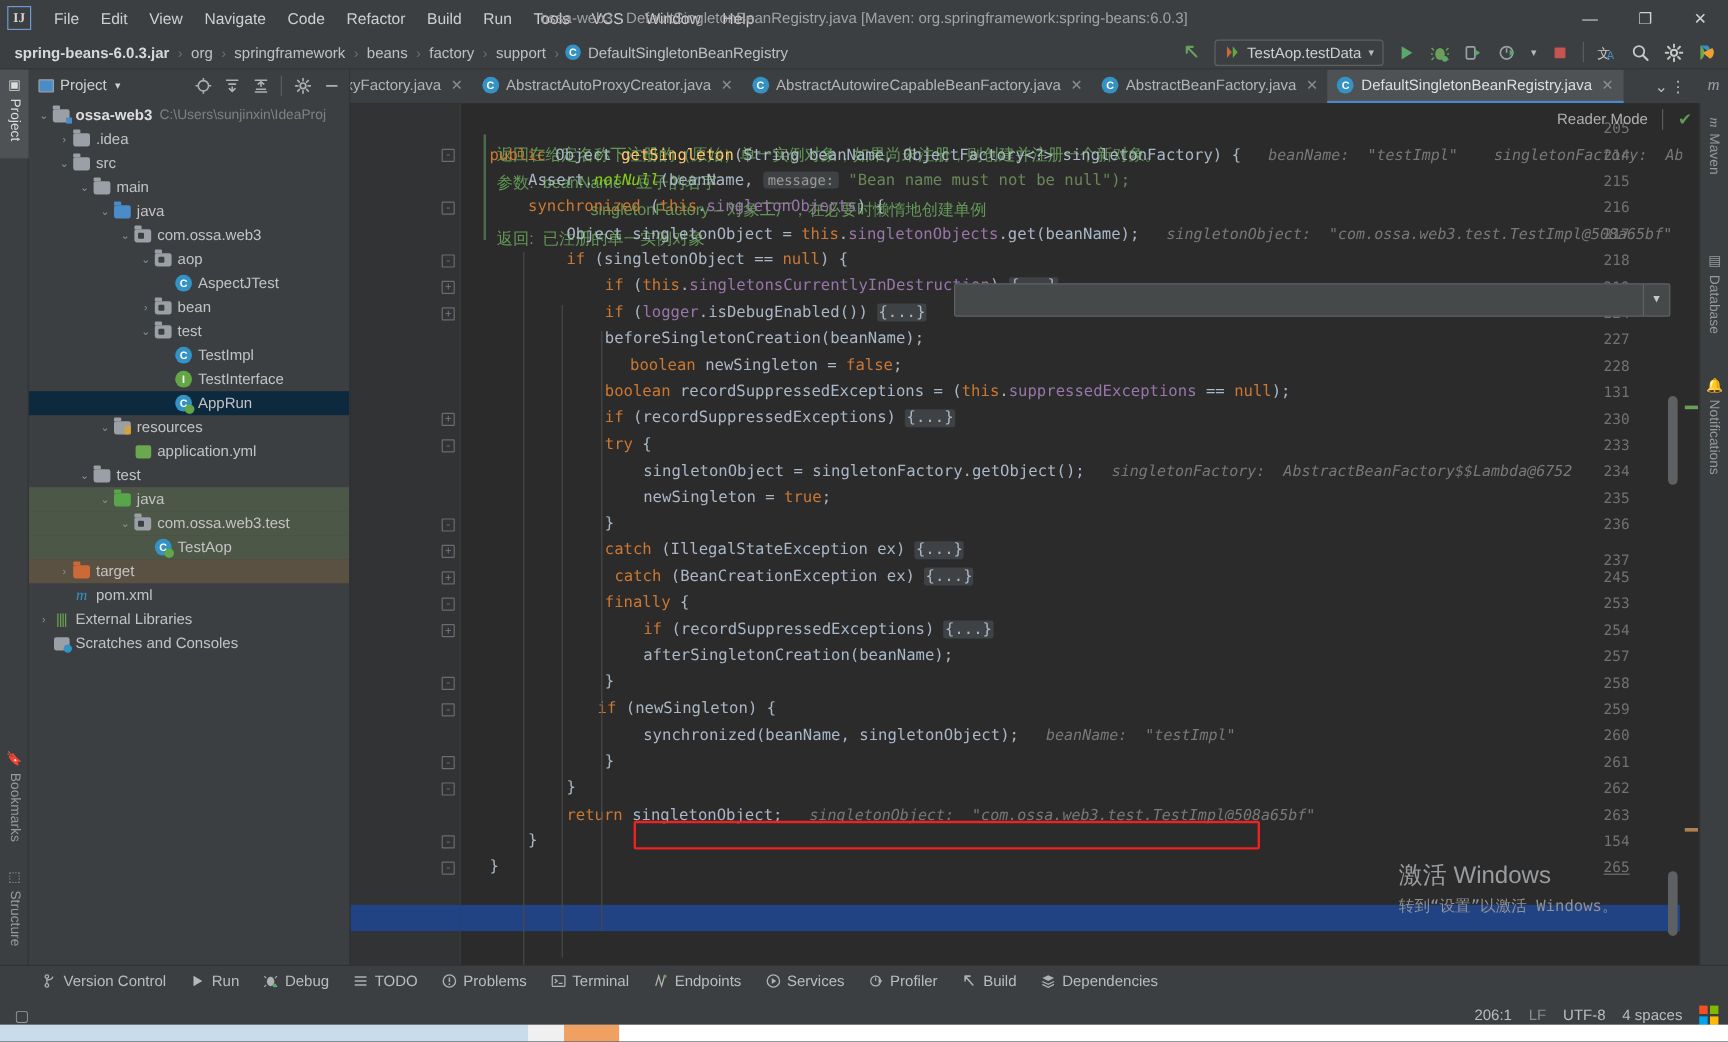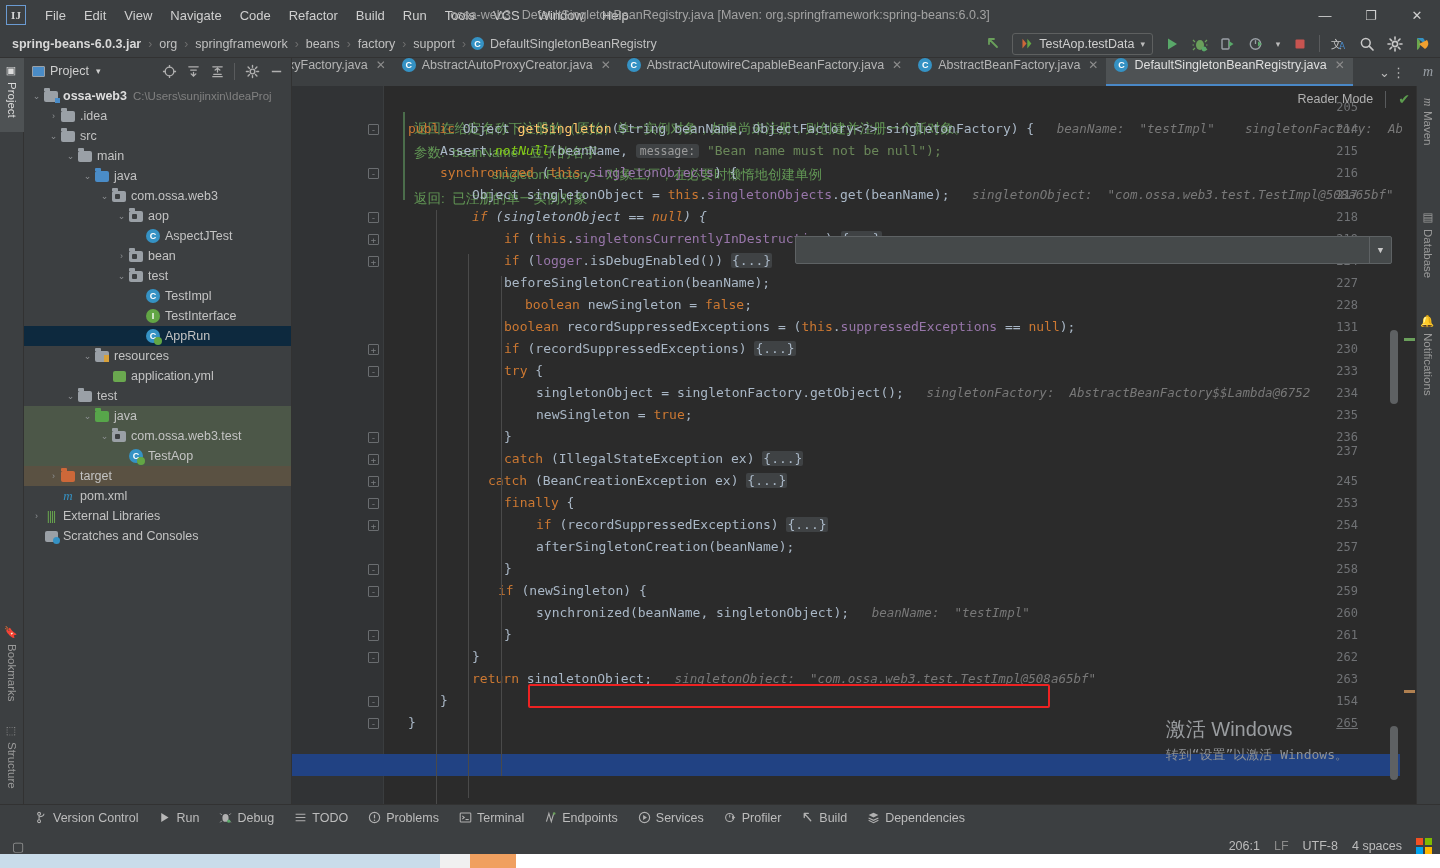--- a/index.html
+++ b/index.html
@@ -164,21 +164,21 @@
     position: absolute; left: 28px; bottom: 4px; width: 195px; height: 6px;
     background: #5c5f61; border-radius: 3px;
   }
 
   
   .tabbar {
     position: absolute; left: 292px; top: 58px; width: 1124px; height: 28px;
     background: #3c3f41; display: flex; align-items: stretch; overflow: hidden;
   }
   .etab {
-    display: flex; align-items: flex-start; gap: 6px; padding: 0 8px;
+    display: flex; align-items: center; gap: 6px; padding: 0 8px;
     color: #b4b4b4; font-size: 12.5px; white-space: nowrap;
     border-bottom: 2px solid transparent; flex-shrink: 0;
   }
   .etab.active {
     background: #4e5254; color: #dfdfdf; border-bottom: 2px solid #4a88c7;
   }
   .etab .x { color: #8d8d8d; font-size: 12px; margin-left: 2px; }
   .tabs-right {
     position: absolute; right: 0; top: 58px; width: 48px; height: 28px;
     background: #3c3f41; display: flex; align-items: center; justify-content: center;
@@ -736,21 +736,21 @@
         <div class="lnum" style="top: 212px;">228</div>
         <div class="lnum" style="top: 234px;">131</div>
         <div class="lnum" style="top: 256px;">230</div>
         <div class="fold" style="top: 258px;">+</div>
         <div class="lnum" style="top: 278px;">233</div>
         <div class="fold" style="top: 280px;">-</div>
         <div class="lnum" style="top: 300px;">234</div>
         <div class="lnum" style="top: 322px;">235</div>
         <div class="lnum" style="top: 344px; text-align: right;">236</div>
         <div class="fold" style="top: 346px;">-</div>
-        <div class="lnum" style="top: 358px;">237</div>
+        <div class="lnum" style="top: 374px;">237</div>
         <div class="fold" style="top: 368px;">+</div>
         <div class="lnum" style="top: 388px;">245</div>
         <div class="fold" style="top: 390px;">+</div>
         <div class="lnum" style="top: 410px;">253</div>
         <div class="fold" style="top: 412px;">-</div>
         <div class="lnum" style="top: 432px;">254</div>
         <div class="fold" style="top: 434px;">+</div>
         <div class="lnum" style="top: 454px;">257</div>
         <div class="lnum" style="top: 476px;">258</div>
         <div class="fold" style="top: 478px;">-</div>
@@ -769,33 +769,33 @@
       </div>
     <div id="code-content">
         <div class="docline" style="left: 122px; top: 34px;">返回在给定名称下注册的（原始）单一实例对象，如果尚未注册，则创建并注册一个新对象。</div>
         <div class="docline" style="left: 122px; top: 58px;">参数:  beanName - 豆子的名字</div>
         <div class="docline" style="left: 170px; top: 80px;">        singletonFactory – 对象工厂，在必要时懒惰地创建单例</div>
         <div class="docline" style="left: 122px; top: 104px;">返回:  已注册的单一实例对象</div>
         <div class="codeline" style="top: 35px; left: 116px;"><span class="kw">public</span> <span class="ident">Object</span> <span class="mth">getSingleton</span>(<span class="ident">String</span> <span class="ident">beanName</span>, <span class="ident">ObjectFactory</span>&lt;?&gt; <span class="ident">singletonFactory</span>) {<span class="hint">   beanName:  "testImpl"    singletonFactory:  Ab</span></div>
         <div class="codeline" style="top: 57px; left: 148px;"><span class="ident">Assert</span>.<span class="static-ital" style="font-style:italic">notNull</span>(<span class="ident">beanName</span>, <span class="hintbox">message:</span> <span class="str">"Bean name must not be null");</span></div>
         <div class="codeline" style="top: 79px; left: 148px;"><span class="kw">synchronized</span> (<span class="kw">this</span>.<span class="fld">singletonObjects</span>) {</div>
         <div class="codeline" style="top: 101px; left: 180px;"><span class="ident">Object</span> <span class="ident">singletonObject</span> = <span class="kw">this</span>.<span class="fld">singletonObjects</span>.<span class="ident">get</span>(<span class="ident">beanName</span>);<span class="hint">   singletonObject:  "com.ossa.web3.test.TestImpl@508a65bf"</span></div>
-        <div class="codeline" style="top: 123px; left: 180px; font-style: italic;"><span class="kw">if</span> (<span class="ident">singletonObject</span> == <span class="kw">null</span>) {</div>
+        <div class="codeline" style="top: 123px; left: 180px;"><span class="kw">if</span> (<span class="ident">singletonObject</span> == <span class="kw">null</span>) {</div>
         <div class="codeline" style="top: 145px; left: 212px;"><span class="kw">if</span> (<span class="kw">this</span>.<span class="fld">singletonsCurrentlyInDestruction</span>) <span class="fold-dots">{...}</span></div>
         <div class="codeline" style="top: 167px; left: 212px;"><span class="kw">if</span> (<span class="fld">logger</span>.<span class="ident">isDebugEnabled</span>()) <span class="fold-dots">{...}</span></div>
         <div class="codeline" style="top: 189px; left: 212px;"><span class="ident">beforeSingletonCreation</span>(<span class="ident">beanName</span>);</div>
         <div class="codeline" style="top: 211px; left: 212px; margin-left: 21px;"><span class="kw">boolean</span> <span class="ident">newSingleton</span> = <span class="kw">false</span>;</div>
         <div class="codeline" style="top: 233px; left: 212px;"><span class="kw">boolean</span> <span class="ident">recordSuppressedExceptions</span> = (<span class="kw">this</span>.<span class="fld">suppressedExceptions</span> == <span class="kw">null</span>);</div>
         <div class="codeline" style="top: 255px; left: 212px;"><span class="kw">if</span> (<span class="ident">recordSuppressedExceptions</span>) <span class="fold-dots">{...}</span></div>
         <div class="codeline" style="top: 277px; left: 212px;"><span class="kw">try</span> {</div>
         <div class="codeline" style="top: 299px; left: 244px;"><span class="ident">singletonObject</span> = <span class="ident">singletonFactory</span>.<span class="ident">getObject</span>();<span class="hint">   singletonFactory:  AbstractBeanFactory$$Lambda@6752</span></div>
         <div class="codeline" style="top: 321px; left: 244px;"><span class="ident">newSingleton</span> = <span class="kw">true</span>;</div>
         <div class="codeline" style="top: 343px; left: 212px;">}</div>
         <div class="codeline" style="top: 365px; left: 212px;"><span class="kw">catch</span> (<span class="ident">IllegalStateException</span> <span class="ident">ex</span>) <span class="fold-dots">{...}</span></div>
-        <div class="codeline" style="top: 387px; left: 196px;"><span class="kw">catch</span> (<span class="ident">BeanCreationException</span> <span class="ident">ex</span>) <span class="fold-dots">{...}</span></div>
+        <div class="codeline" style="top: 387px; left: 220px;"><span class="kw">catch</span> (<span class="ident">BeanCreationException</span> <span class="ident">ex</span>) <span class="fold-dots">{...}</span></div>
         <div class="codeline" style="top: 409px; left: 212px;"><span class="kw">finally</span> {</div>
         <div class="codeline" style="top: 431px; left: 244px;"><span class="kw">if</span> (<span class="ident">recordSuppressedExceptions</span>) <span class="fold-dots">{...}</span></div>
         <div class="codeline" style="top: 453px; left: 244px;"><span class="ident">afterSingletonCreation</span>(<span class="ident">beanName</span>);</div>
         <div class="codeline" style="top: 475px; left: 212px;">}</div>
         <div class="codeline" style="top: 497px; left: 206px;"><span class="kw">if</span> (<span class="ident">newSingleton</span>) {</div>
         <div class="codeline" style="top: 519px; left: 244px;"><span class="ident">synchronized</span>(<span class="ident">beanName</span>, <span class="ident">singletonObject</span>);<span class="hint">   beanName:  "testImpl"</span></div>
         <div class="codeline" style="top: 541px; left: 212px;">}</div>
         <div class="codeline" style="top: 563px; left: 180px;">}</div>
         <div class="codeline" style="top: 585px; left: 180px;"><span class="kw">return</span> <span class="ident">singletonObject</span>;<span class="hint">   singletonObject:  "com.ossa.web3.test.TestImpl@508a65bf"</span></div>
         <div class="codeline" style="top: 607px; left: 148px;">}</div>

